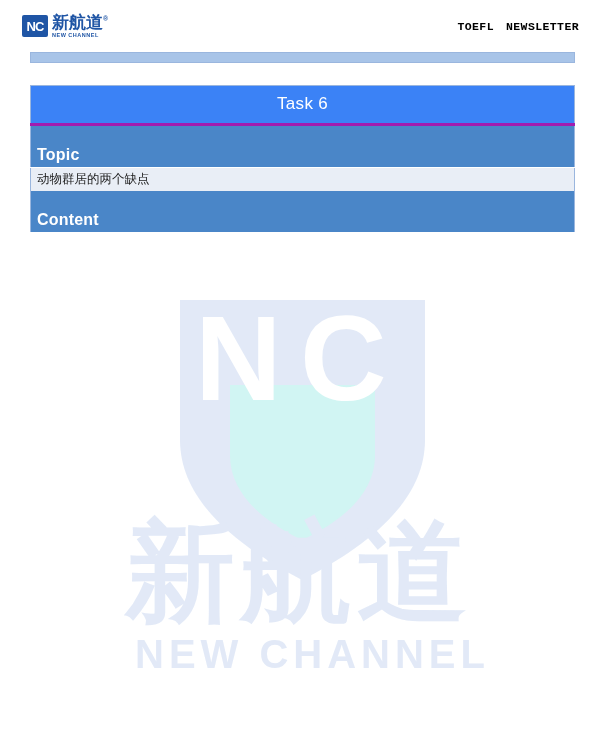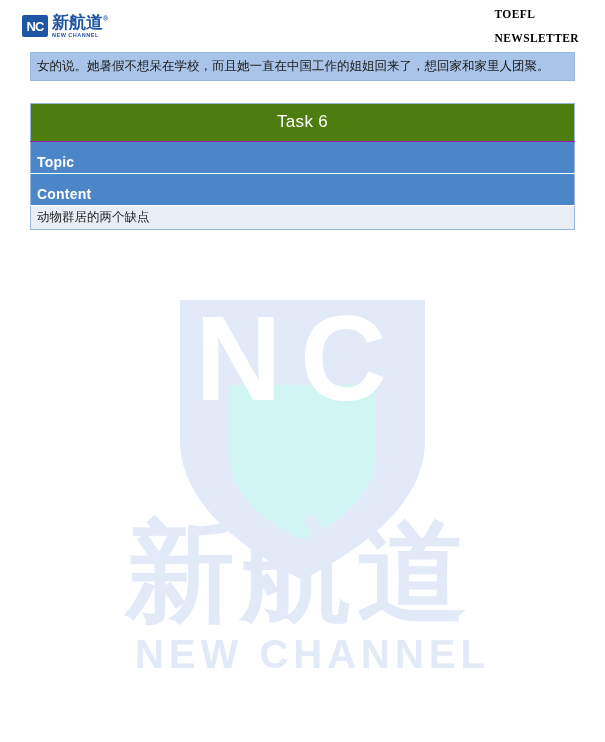--- a/index.html
+++ b/index.html
@@ -75,28 +75,27 @@
     font-weight: bold;
     letter-spacing: 0.5px;
     margin-top: 2px;
   }
   .logo-reg {
     font-size: 7px;
     vertical-align: super;
     color: #1f55a5;
   }
   .header-right {
-    font-family: Liberation Serif, serif;
+    font-family: Liberation Mono, monospace;
     font-weight: bold;
     font-size: 11.5px;
     color: #000000;
     letter-spacing: 0.4px;
     display: flex;
     gap: 12px;
-    flex-direction: column;
   }
 
   
   .sheet {
     position: relative;
     z-index: 2;
     padding: 0 30px;
     box-sizing: border-box;
   }
 
@@ -116,36 +115,36 @@
   }
 
   
   .task-table {
     margin-top: 22px;
     border: 1px solid #9ab6de;
     border-collapse: collapse;
     width: 100%;
   }
   .task-title {
-    background: #4d7c0f;
+    background: #3b82f6;
     color: #ffffff;
     text-align: center;
     font-family: "Liberation Sans", sans-serif;
     font-size: 17px;
     padding: 8px 0 9px 0;
     letter-spacing: 0.3px;
-    border-bottom: 1px solid #a21caf;
+    border-bottom: 3px solid #a21caf;
   }
   .row-label {
     background: #4a86c8;
     color: #ffffff;
     font-family: "Liberation Sans", sans-serif;
-    font-size: 14px;
-    font-weight: bold;
-    padding: 12px 6px 3px 6px;
+    font-size: 16px;
+    font-weight: bold;
+    padding: 20px 6px 3px 6px;
     letter-spacing: 0.2px;
     border-bottom: 1px solid #ffffff;
   }
   .row-body {
     background: #e9eef6;
     color: #1a1a1a;
     font-size: 12.5px;
     line-height: 18px;
     padding: 2px 6px 3px 6px;
   }
@@ -186,33 +185,32 @@
   </div>
   <div class="header-right">
     <span>TOEFL</span>
     <span>NEWSLETTER</span>
   </div>
 </div>
 
 <div class="sheet">
 
   <div class="transcript">
-    <p>女的说。她暑假不想呆在学校，而且她一直在中国工作的姐姐回来了，想回家和家里人团聚。</p>
   </div>
 
   <table class="task-table">
     <tbody>
         <tr>
       <td class="task-title">Task 6</td>
     </tr>
     <tr>
       <td class="row-label">Topic</td>
     </tr>
     <tr>
+      <td class="row-body">动物群居的两个缺点</td>
+    </tr>
+    <tr>
       <td class="row-label">Content</td>
-    </tr>
-    <tr>
-      <td class="row-body">动物群居的两个缺点</td>
     </tr>
   </tbody>
     </table>
 
 </div>
 
 </body></html>

